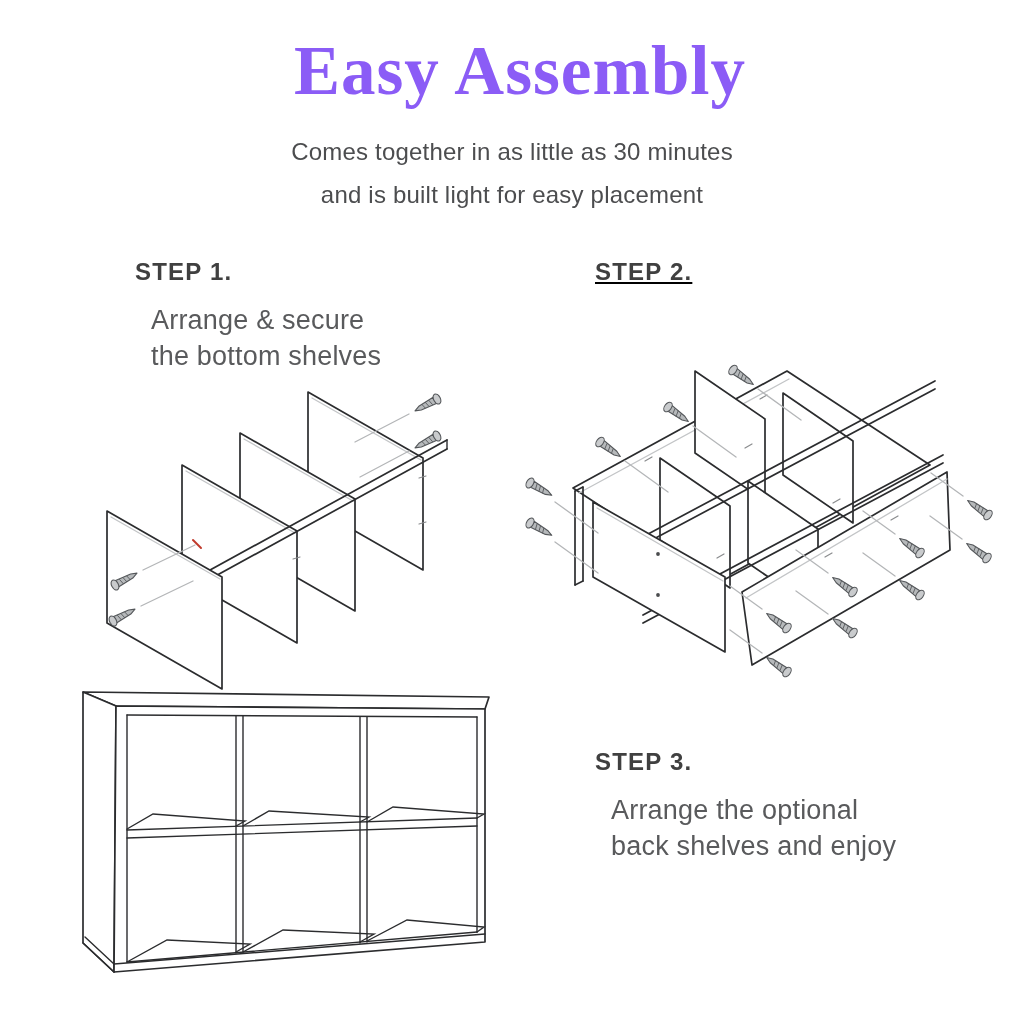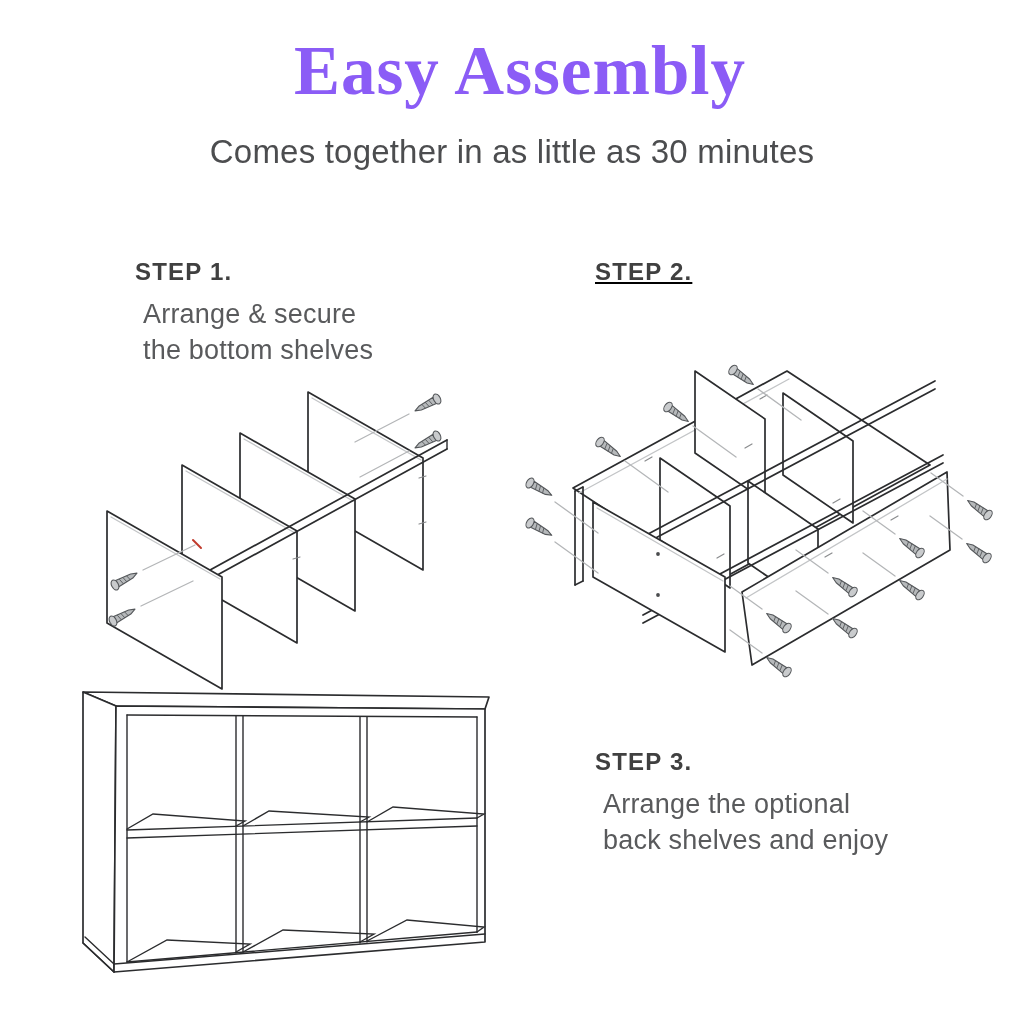--- a/index.html
+++ b/index.html
@@ -2,27 +2,27 @@
 <html><head>
 <meta charset="utf-8">
 <style>
   html,body{margin:0;padding:0;background:#ffffff;}
   .canvas{position:relative;width:1024px;height:1024px;background:#ffffff;overflow:hidden;
           font-family:"Liberation Sans",sans-serif;}
   .title{position:absolute;top:24px;left:0;width:1024px;text-align:center;
          font-family:"Liberation Serif",serif;font-weight:700;font-size:69px;
          color:#8b5cf6;letter-spacing:1px;margin:8px;}
   .subtitle{position:absolute;top:130px;left:0;width:1024px;text-align:center;
-            font-size:33px;line-height:43px;color:#4c4d4f;margin:0;font-weight:400;letter-spacing:0.2px;}
+            font-size:24px;line-height:43px;color:#4c4d4f;margin:0;font-weight:400;letter-spacing:0.2px;}
   .step{position:absolute;width:420px;}
   .step-1-block{left:135px;top:258px;}
   .step-2-block{left:595px;top:258px;text-decoration:underline;}
   .step-3-block{left:595px;top:748px;}
   .step-label{font-size:24px;font-weight:700;color:#404040;letter-spacing:1.2px;margin:0 0 10px 0;}
-  .step-text{font-size:27px;line-height:36px;color:#595a5c;margin:8px;letter-spacing:0.2px;}
+  .step-text{font-size:27px;line-height:36px;color:#595a5c;margin:16px;letter-spacing:0.2px;}
   .illus{position:absolute;}
   .illus-1{left:55px;top:378px;}
   .illus-2{left:495px;top:353px;}
   .illus-3{left:40px;top:678px;}
   svg{display:block;}
   .panel{fill:#ffffff;stroke:#2b2c2e;stroke-width:1.7;stroke-linejoin:round;}
   .ln{stroke:#2b2c2e;stroke-width:1.7;fill:none;stroke-linecap:round;stroke-linejoin:round;}
   .ln-thin{stroke:#2b2c2e;stroke-width:1.4;fill:none;stroke-linecap:round;}
   .hl{stroke:#c3c5c7;stroke-width:1.3;fill:none;stroke-linecap:round;}
   .leader{stroke:#b4b6b8;stroke-width:1.3;fill:none;stroke-linecap:round;}
@@ -30,21 +30,21 @@
   .red-mark{stroke:#c0392b;stroke-width:2;fill:none;stroke-linecap:round;}
   .dot{fill:#4a4c4e;}
 </style>
 </head>
 <body>
 
 <div class="canvas">
 
   <h1 class="title">Easy Assembly</h1>
 
-  <p class="subtitle"><span>Comes together in as little as 30 minutes</span><br></p>
+  <p class="subtitle"><span>Comes together in as little as 30 minutes</span><br><span>and is built light for easy placement</span></p>
 
   <section class="step step-1-block">
     <h2 class="step-label">STEP 1.</h2>
     <p class="step-text"><span>Arrange &amp; secure</span><br><span>the bottom shelves</span></p>
   </section>
 
   <section class="step step-2-block">
     <h2 class="step-label">STEP 2.</h2>
   </section>
 

